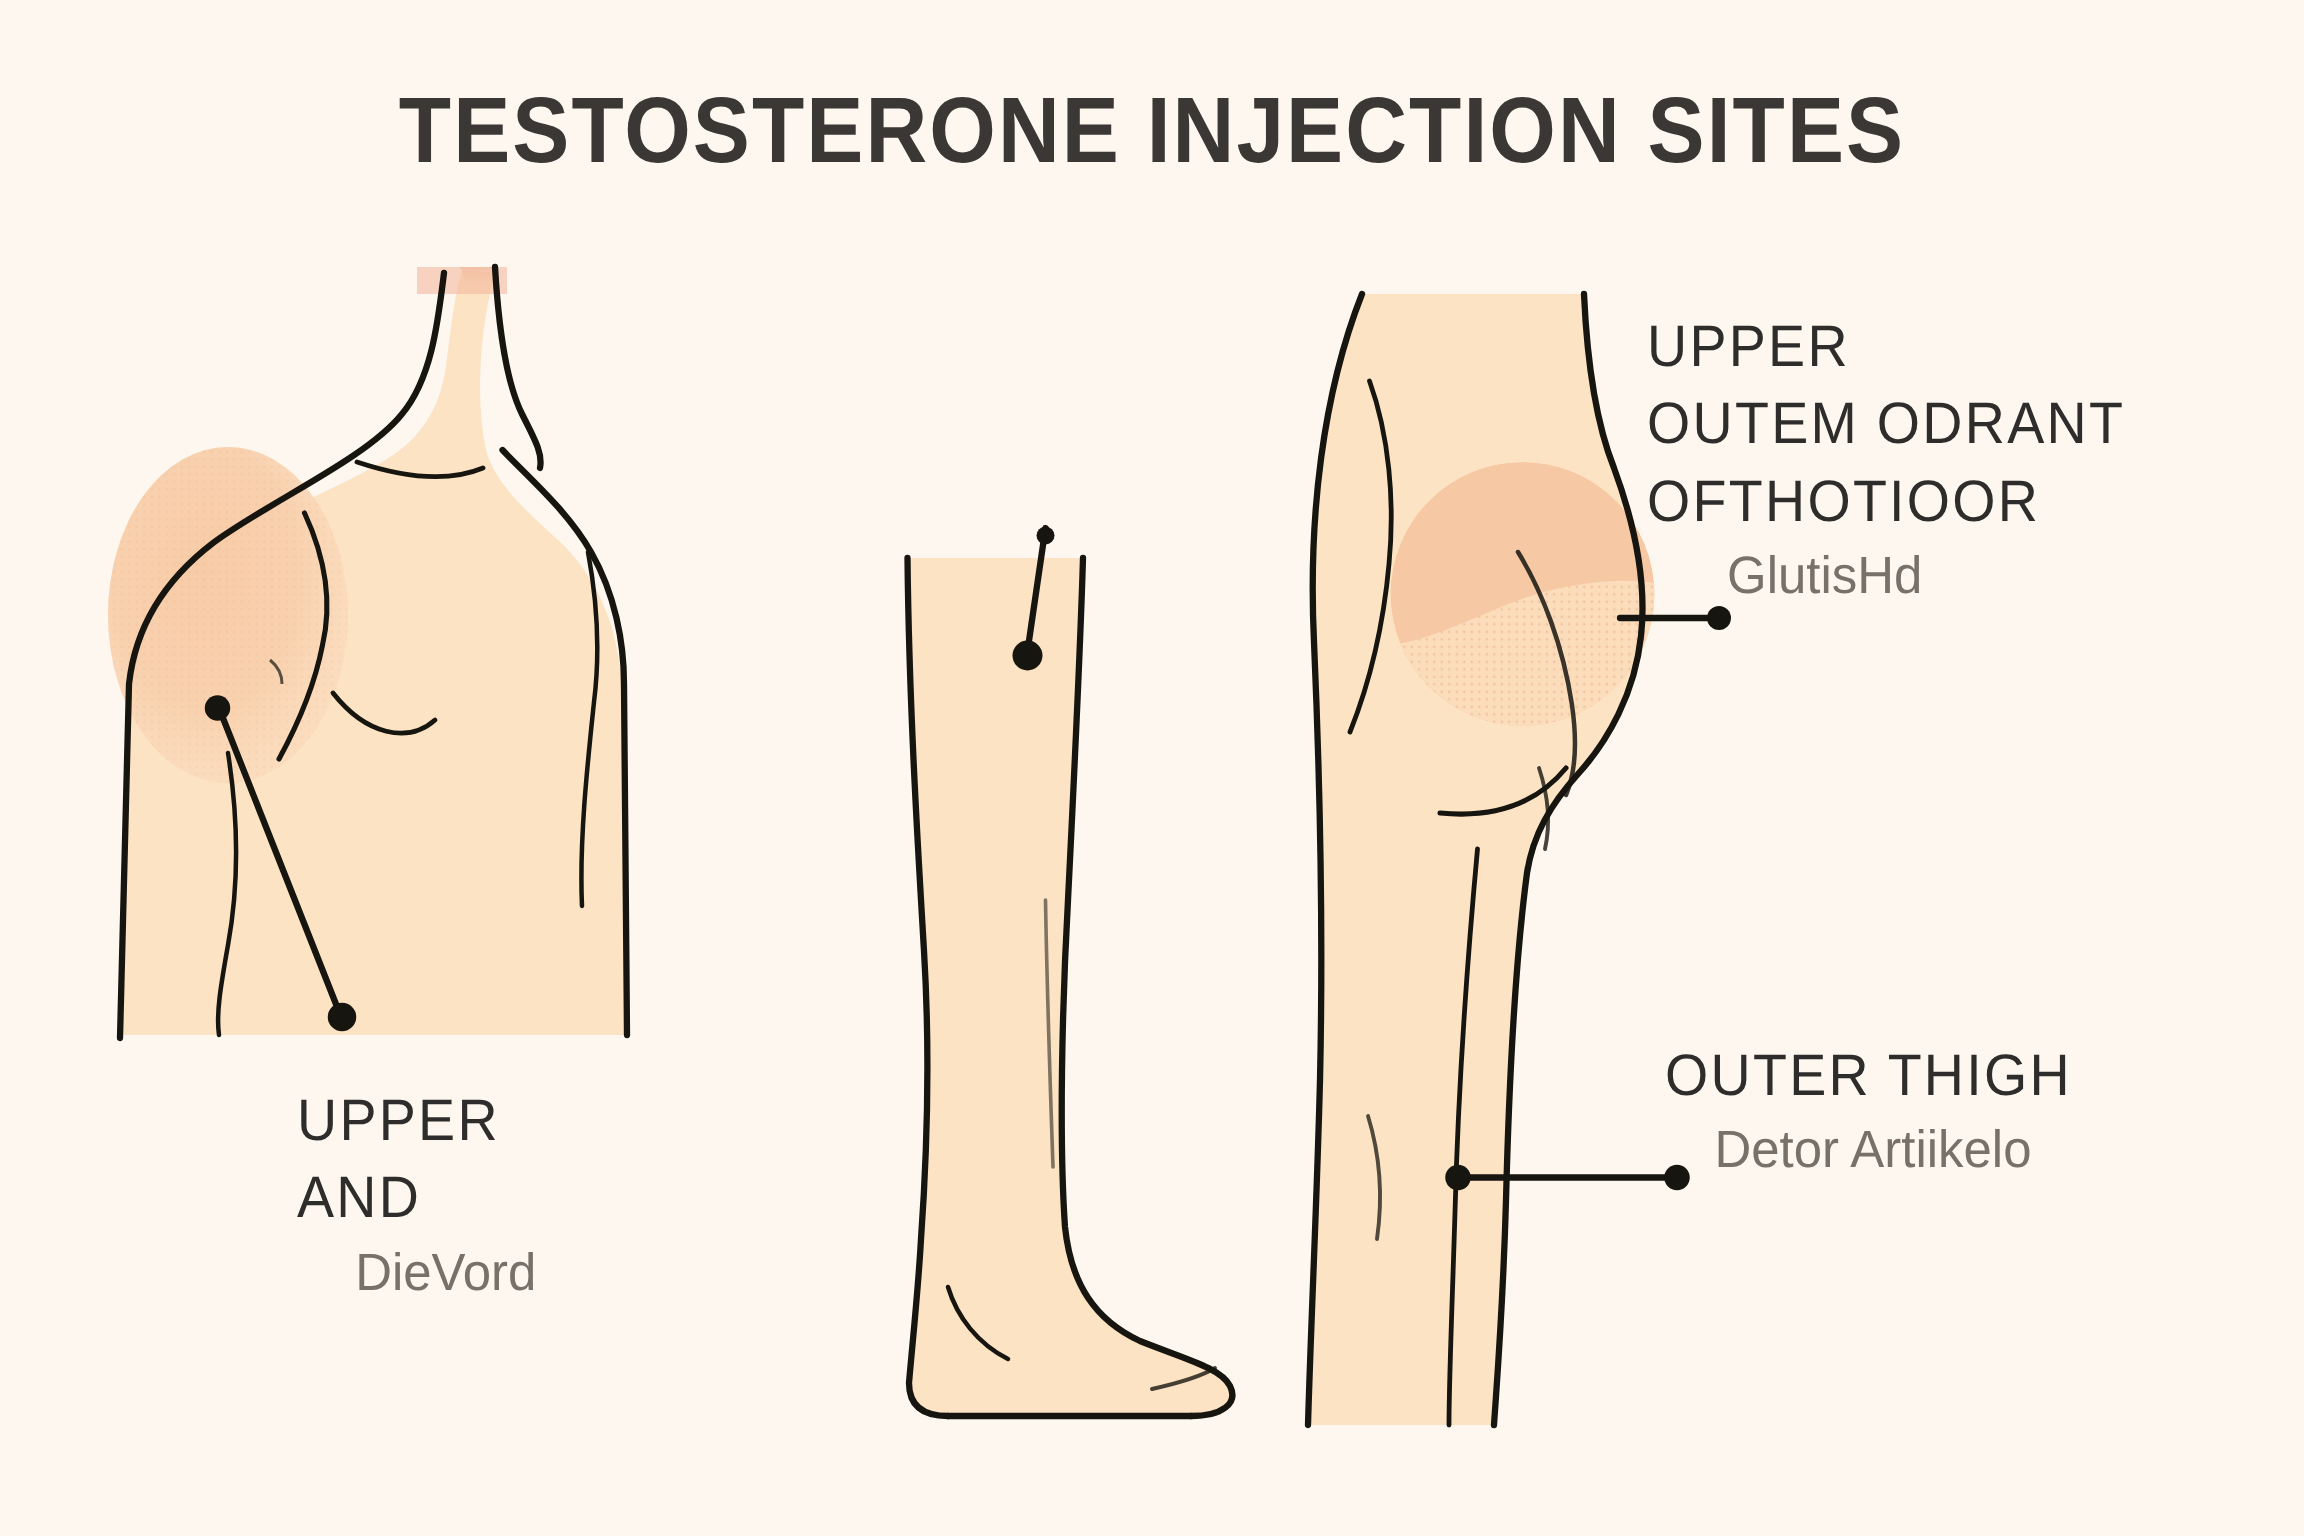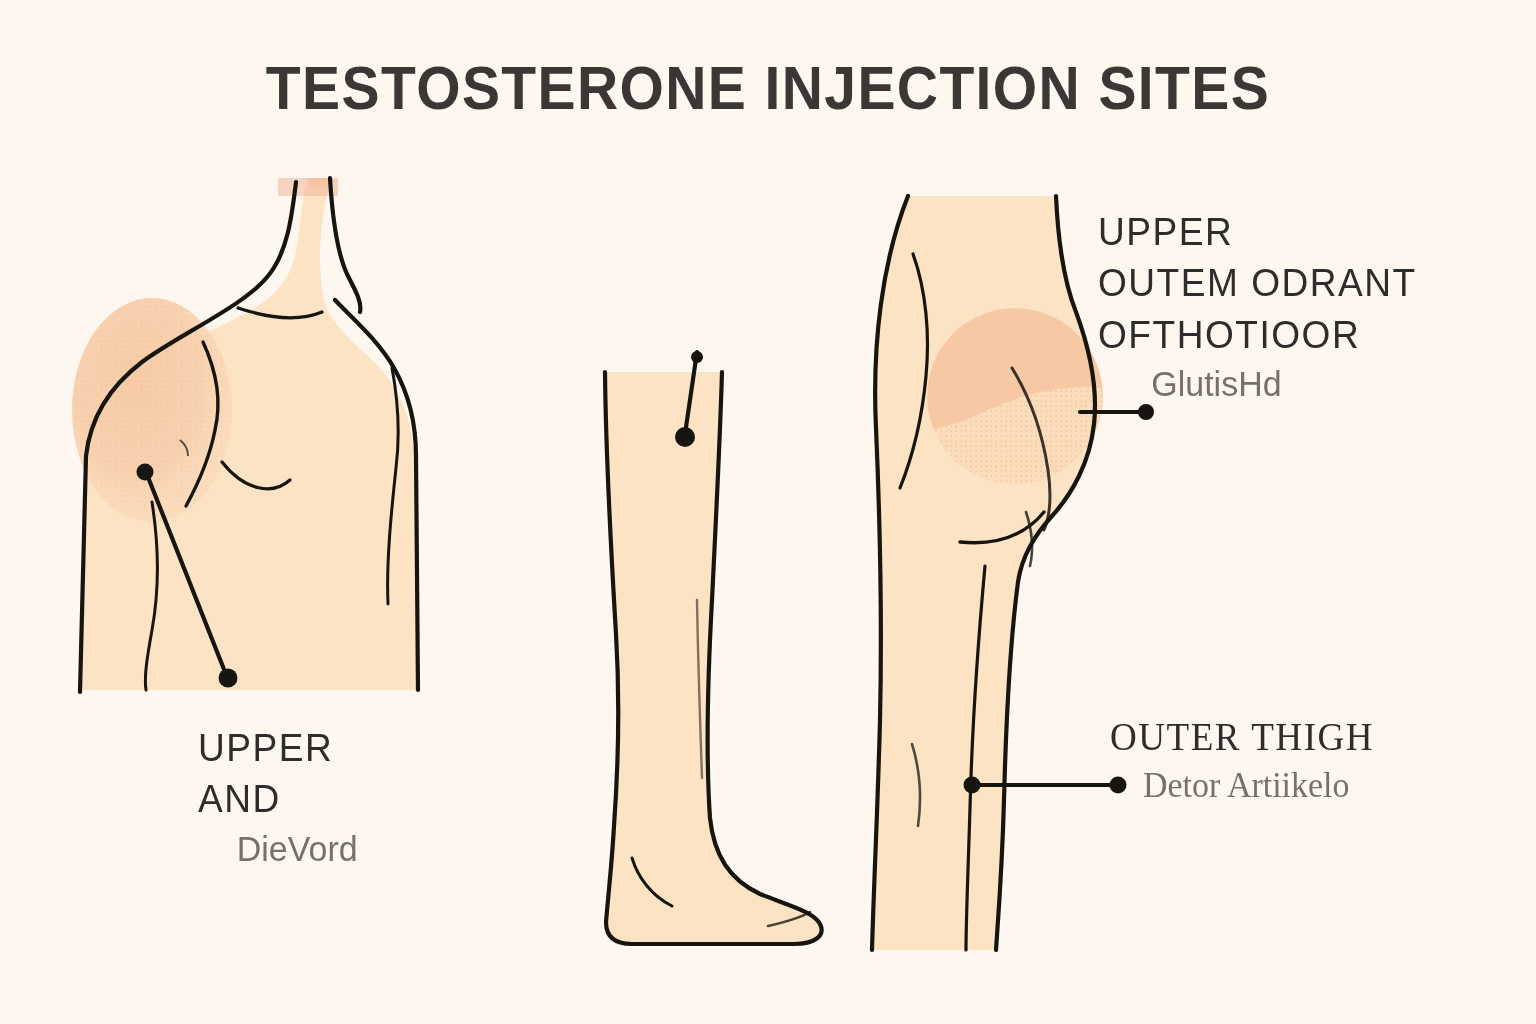--- a/index.html
+++ b/index.html
@@ -64,21 +64,21 @@
     transform: scaleX(0.97);
     transform-origin: left top;
   }
   .sub-indent-1 { padding-left: 48px; }
   .sub-indent-2 { padding-left: 40px; }
   .sub-indent-3 { padding-left: 55px; }
   .sub-indent-4 { padding-left: 34px; }
   .lbl-arm   { left: 470px; top: 238px; }
   .lbl-glute { left: 1098px; top: 206px; }
   .lbl-delt  { left: 198px; top: 722px; }
-  .lbl-thigh { left: 1110px; top: 711px; font-family: Liberation Serif, serif; }
+  .lbl-thigh { left: 1110px; top: 692px; }
 </style>
 </head>
 <body>
 
 <div id="poster">
 
   <div class="title">TESTOSTERONE INJECTION SITES</div>
 
   <svg class="layer" viewBox="0 0 1536 1024">
     <defs>

